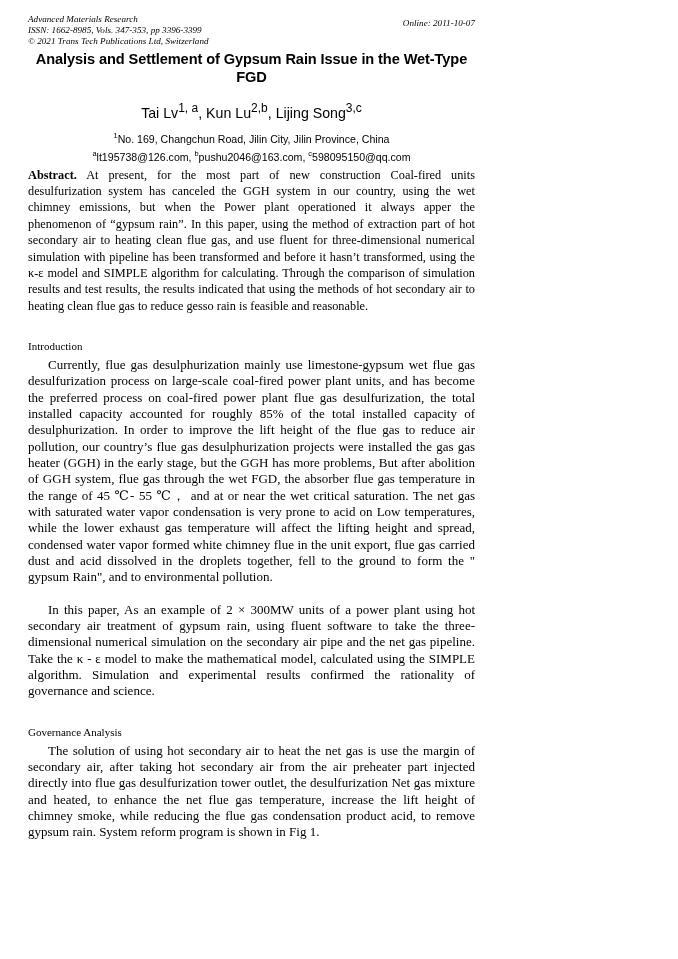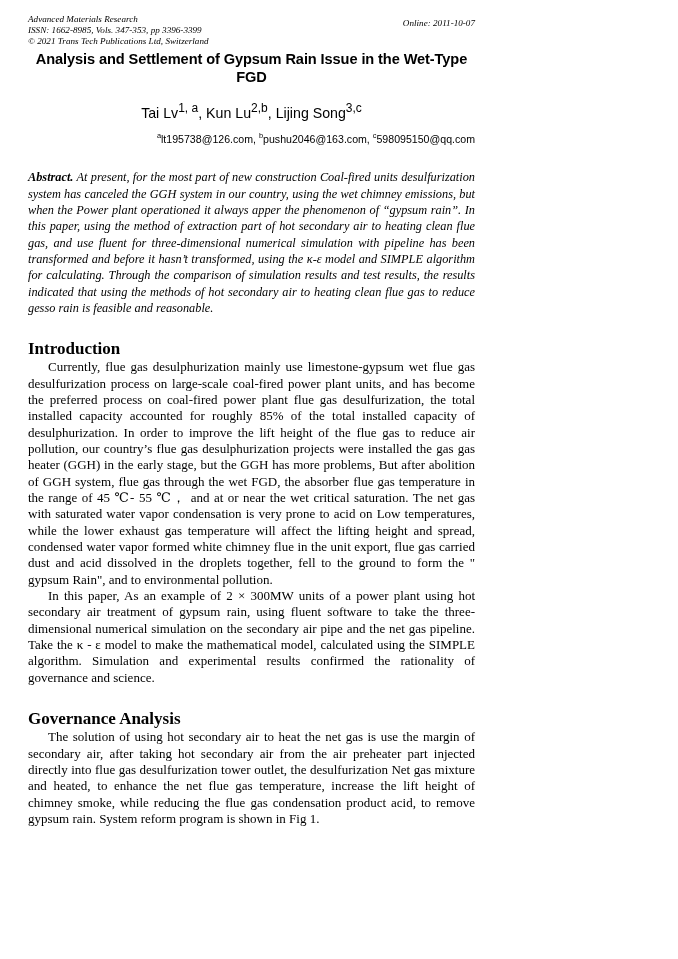--- a/index.html
+++ b/index.html
@@ -78,65 +78,63 @@
     line-height: 17.6px;
   }
   .affils .aff sup,
   .emails sup {
     font-size: 7.4px;
     vertical-align: super;
     line-height: 0;
   }
   .emails {
     margin-top: 1px;
-    text-align: right;
+    text-align: center;
     font-family: "Liberation Sans", "DejaVu Sans", sans-serif;
     font-size: 10.6px;
     line-height: 17.6px;
   }
 
   
   .keywords {
     margin-top: 22px;
     font-family: "Liberation Sans", "DejaVu Sans", sans-serif;
     font-size: 10.6px;
     line-height: 14px;
   }
   .keywords .kw-label { font-weight: bold; }
 
   
   .abstract {
-    margin-top: 21px;
     font-size: 12.3px;
     line-height: 16.35px;
     text-align: justify;
     text-justify: inter-word;
-    font-style: italic;
   }
   .abstract .ab-label { font-weight: bold; }
 
   
   .heading {
-    font-weight: bold;
-    font-size: 17px;
+    font-weight: normal;
+    font-size: 11px;
     line-height: 15px;
     margin-top: 25px;
     margin-bottom: 3px;
   }
 
   
   .para {
     font-size: 13px;
     line-height: 16.35px;
     text-align: justify;
     text-justify: inter-word;
     text-indent: 20px;
     margin: 0;
   }
-  .para + .para { margin-top: 0; }
+  .para + .para { margin-top: 16px; }
 </style>
 </head>
 <body>
 
 <div class="page">
 
   <div class="masthead">
     <div class="left">
       <div class="mast-line">Advanced Materials Research</div>
       <div class="mast-line">ISSN: 1662-8985, Vols. 347-353, pp 3396-3399</div>
@@ -145,20 +143,21 @@
     <div class="online">Online: 2011-10-07</div>
   </div>
 
   <div class="title">Analysis and Settlement of Gypsum Rain Issue in the Wet-Type FGD</div>
 
   <div class="authors">
     <span>Tai Lv</span><sup>1, a</sup><span>, </span><span>Kun Lu</span><sup>2,b</sup><span>, </span><span>Lijing Song</span><sup>3,c</sup>
   </div>
 
   <div class="affils">
+    <div class="aff"><sup>1</sup><span>No. 169, Changchun Road, Jilin City, Jilin Province, China</span></div>
   </div>
 
   <div class="emails">
     <sup>a</sup><span>lt195738@126.com, </span><sup>b</sup><span>pushu2046@163.com, </span><sup>c</sup><span>598095150@qq.com</span>
   </div>
 
 
   <div class="abstract">
     <span class="ab-label">Abstract.</span><span> At present, for the most part of new construction Coal-fired units desulfurization system has canceled the GGH system in our country, using the wet chimney emissions, but when the Power plant operationed it always apper the phenomenon of “gypsum rain”. In this paper, using the method of extraction part of hot secondary air to heating clean flue gas, and use fluent for three-dimensional numerical simulation with pipeline has been transformed and before it hasn’t transformed, using the κ-ε model and SIMPLE algorithm for calculating. Through the comparison of simulation results and test results, the results indicated that using the methods of hot secondary air to heating clean flue gas to reduce gesso rain is feasible and reasonable.</span>
   </div>

